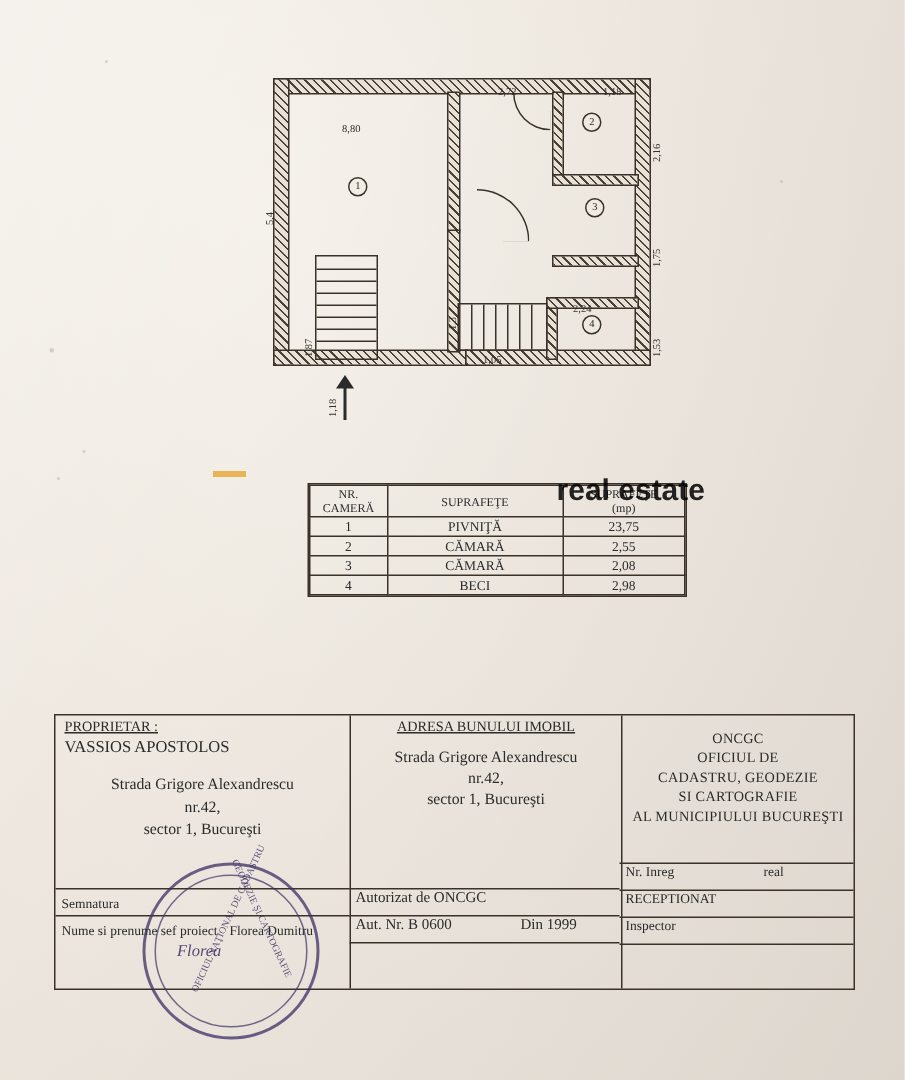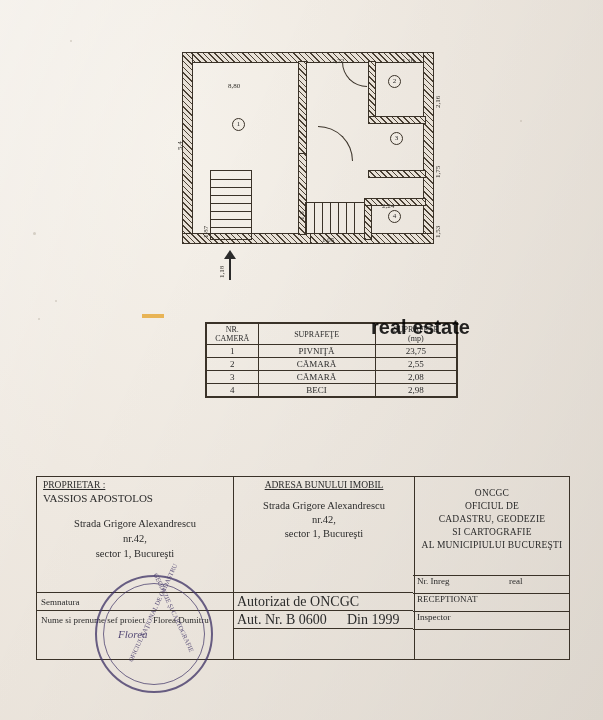--- a/index.html
+++ b/index.html
@@ -96,21 +96,21 @@
   .cap.u{text-decoration:underline;}
   .ownerblk{text-align:center;font-size:10.5px;line-height:13px;padding:1px 4px;}
   .addrblk{text-align:center;font-size:10.5px;line-height:14px;padding:8px 4px 0;}
   .oncgc{text-align:center;font-size:9.5px;line-height:13px;padding:10px 4px 0;letter-spacing:.2px;}
   .rowline{height:17px;border-top:1px solid #3a3228;font-size:9px;display:flex;align-items:center;}
   .rowline span.k{padding-left:4px;}
   .rowline span.v{padding-left:8px;}
   .c3 .subrow{display:flex;border-top:1px solid #3a3228;height:17px;font-size:9px;}
   .c3 .subrow .left{flex:1;padding-left:4px;}
   .c3 .subrow .right{width:60px;padding-left:4px;}
-  .c2 .subrow{display:flex;border-top:1px solid #3a3228;height:17px;font-size:14px;align-items:flex-end;}
+  .c2 .subrow{display:flex;border-top:1px solid #3a3228;height:17px;font-size:10px;align-items:flex-start;}
   .c2 .subrow .left{flex:1;padding-left:4px;}
   .c2 .subrow .right{width:66px;}
 
   
   #stamp{
     position:absolute;left:95px;top:575px;width:118px;height:118px;
     z-index:6;pointer-events:none;
   }
   #stamp .ring{
     position:absolute;inset:0;border:2px solid #3b2f63;border-radius:50%;opacity:.75;

